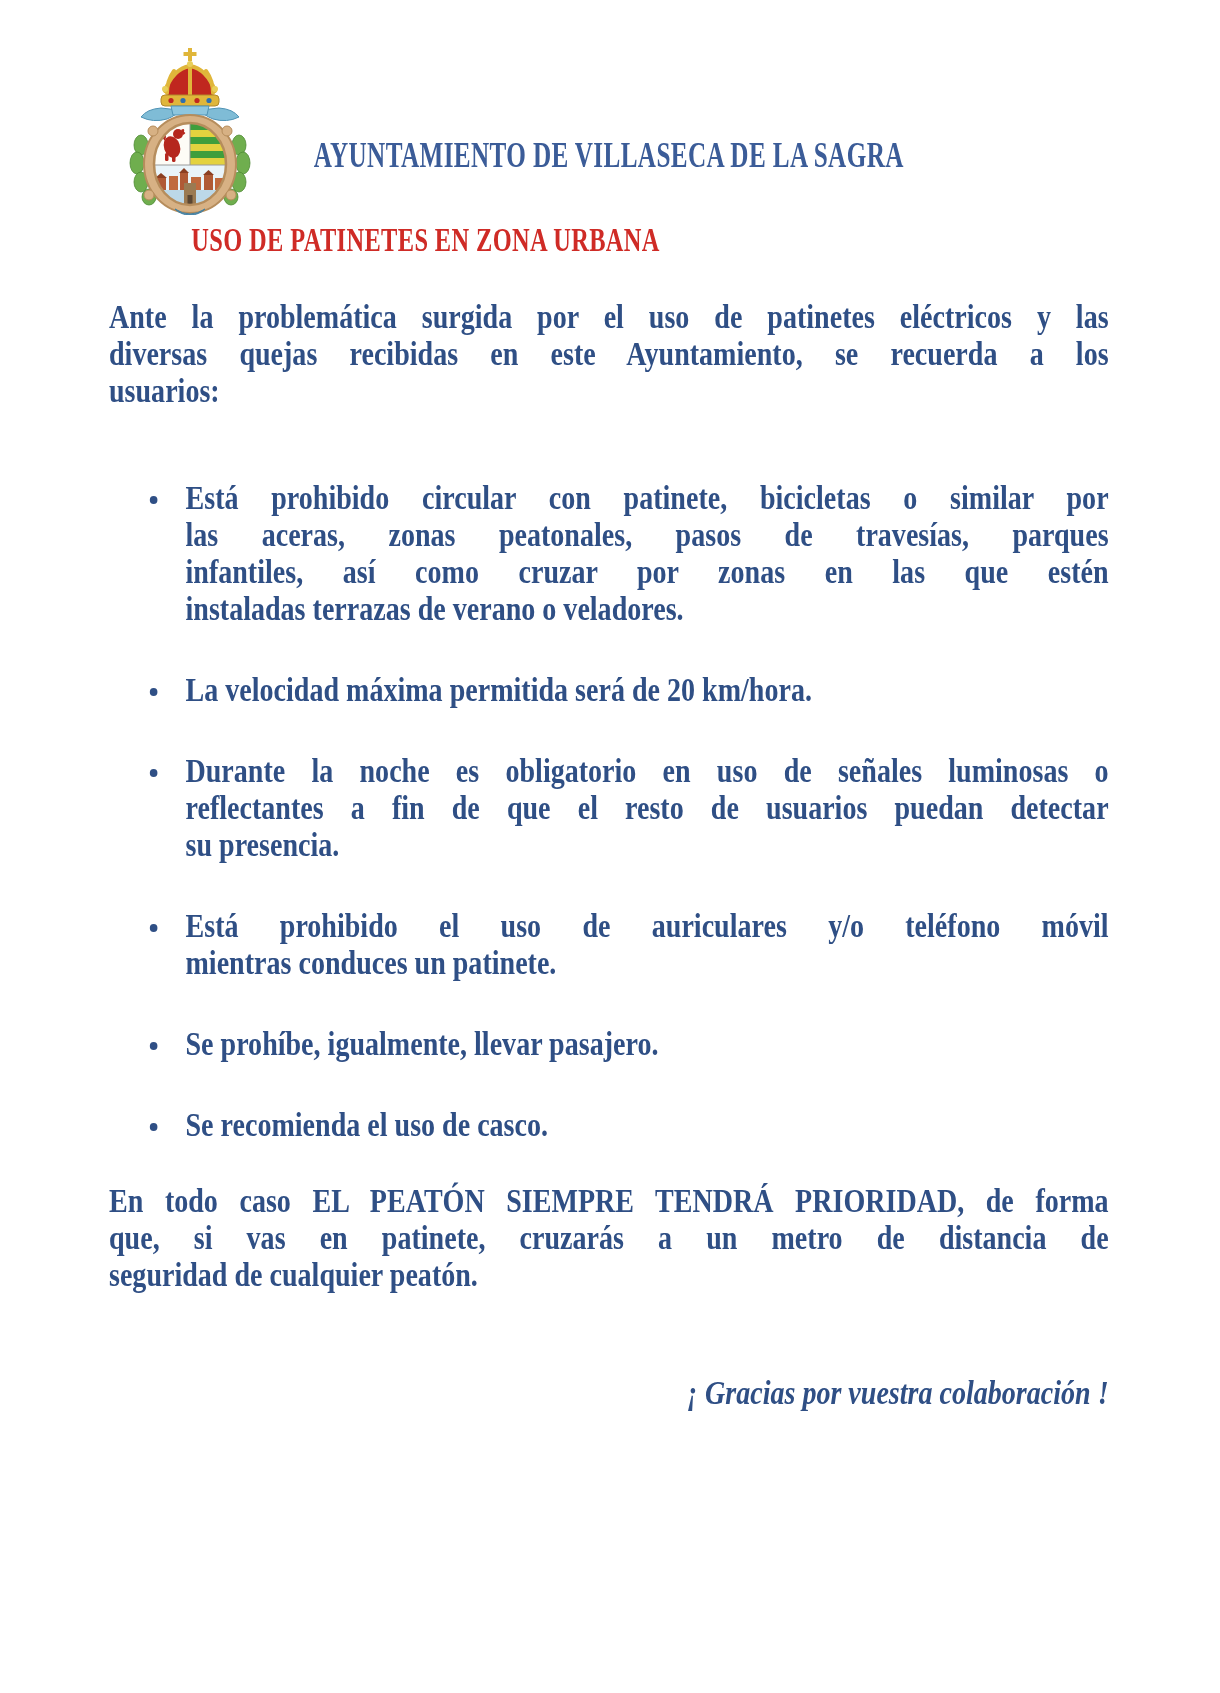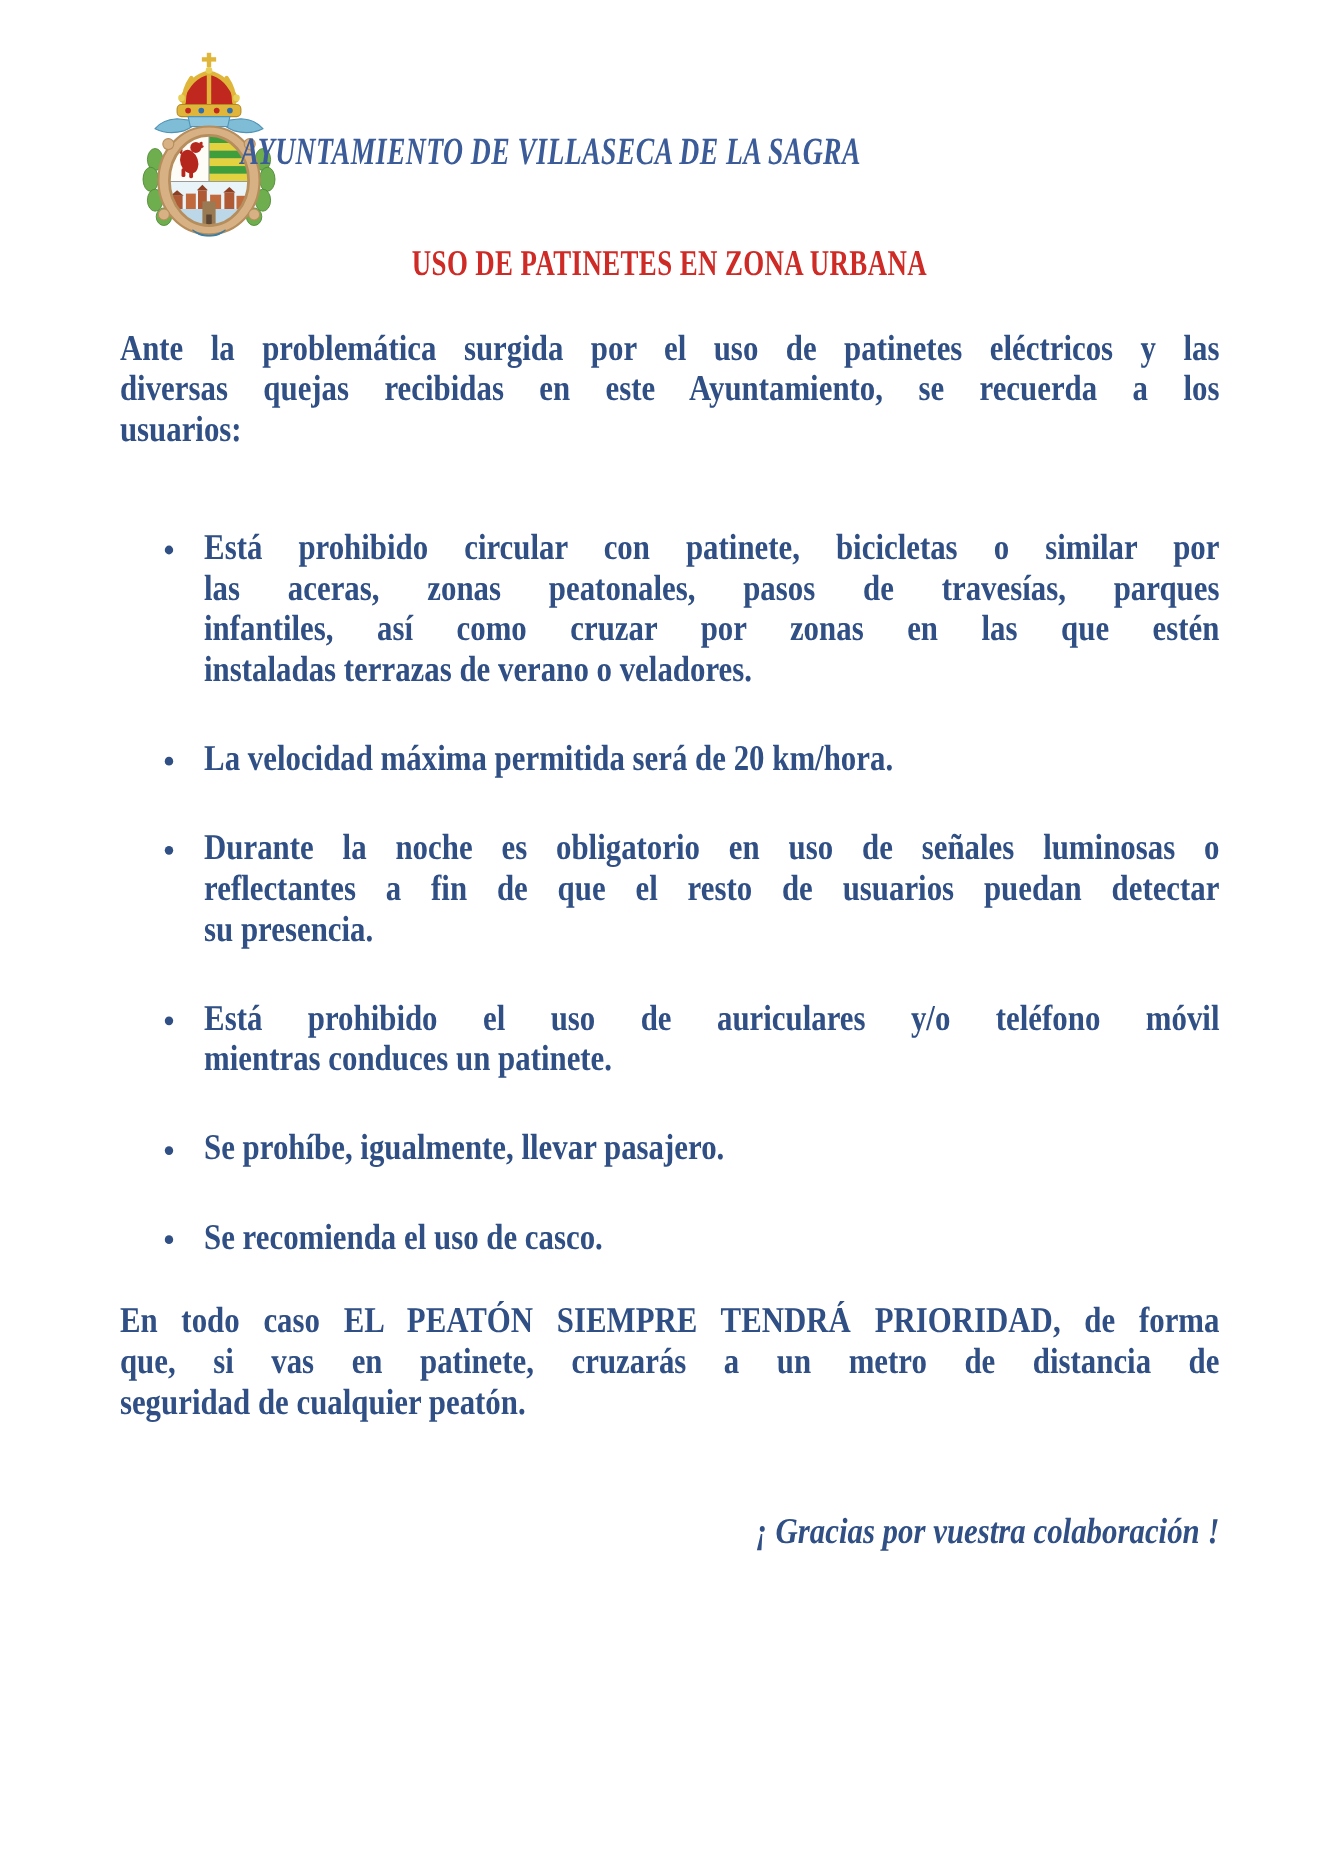--- a/index.html
+++ b/index.html
@@ -5,32 +5,32 @@
   html,body{margin:0;padding:0;}
   body{
     width:1220px;height:1693px;
     background:#ffffff;
     position:relative;
     font-family:"Liberation Serif", serif;
     overflow:hidden;
   }
   .crest{position:absolute;left:127px;top:45px;width:126px;height:170px;}
   .title-row{
-    position:absolute;left:109px;top:118px;width:1000px;
-    text-align:left;line-height:40px;font-style:italic;
+    position:absolute;left:109px;top:136px;width:1000px;
+    text-align:center;line-height:40px;
   }
   .title-row .ttl{
     display:inline-block;
     font-size:35px;font-weight:bold;color:#3b5c98;
     transform:scaleX(0.72);transform-origin:center;
     white-space:nowrap;letter-spacing:0.5px;
   }
   .subtitle-row{
     position:absolute;left:109px;top:221px;width:1000px;
-    text-align:center;line-height:38px;
+    line-height:38px;
   }
   .subtitle-row .sub{
     display:inline-block;
     font-size:33px;font-weight:bold;color:#cf2b26;
     transform:scaleX(0.74);transform-origin:center;
     white-space:nowrap;letter-spacing:0.5px;
   }
   .content{
     position:absolute;left:109px;top:299px;width:1176px;
     transform:scaleX(0.85);transform-origin:left top;

